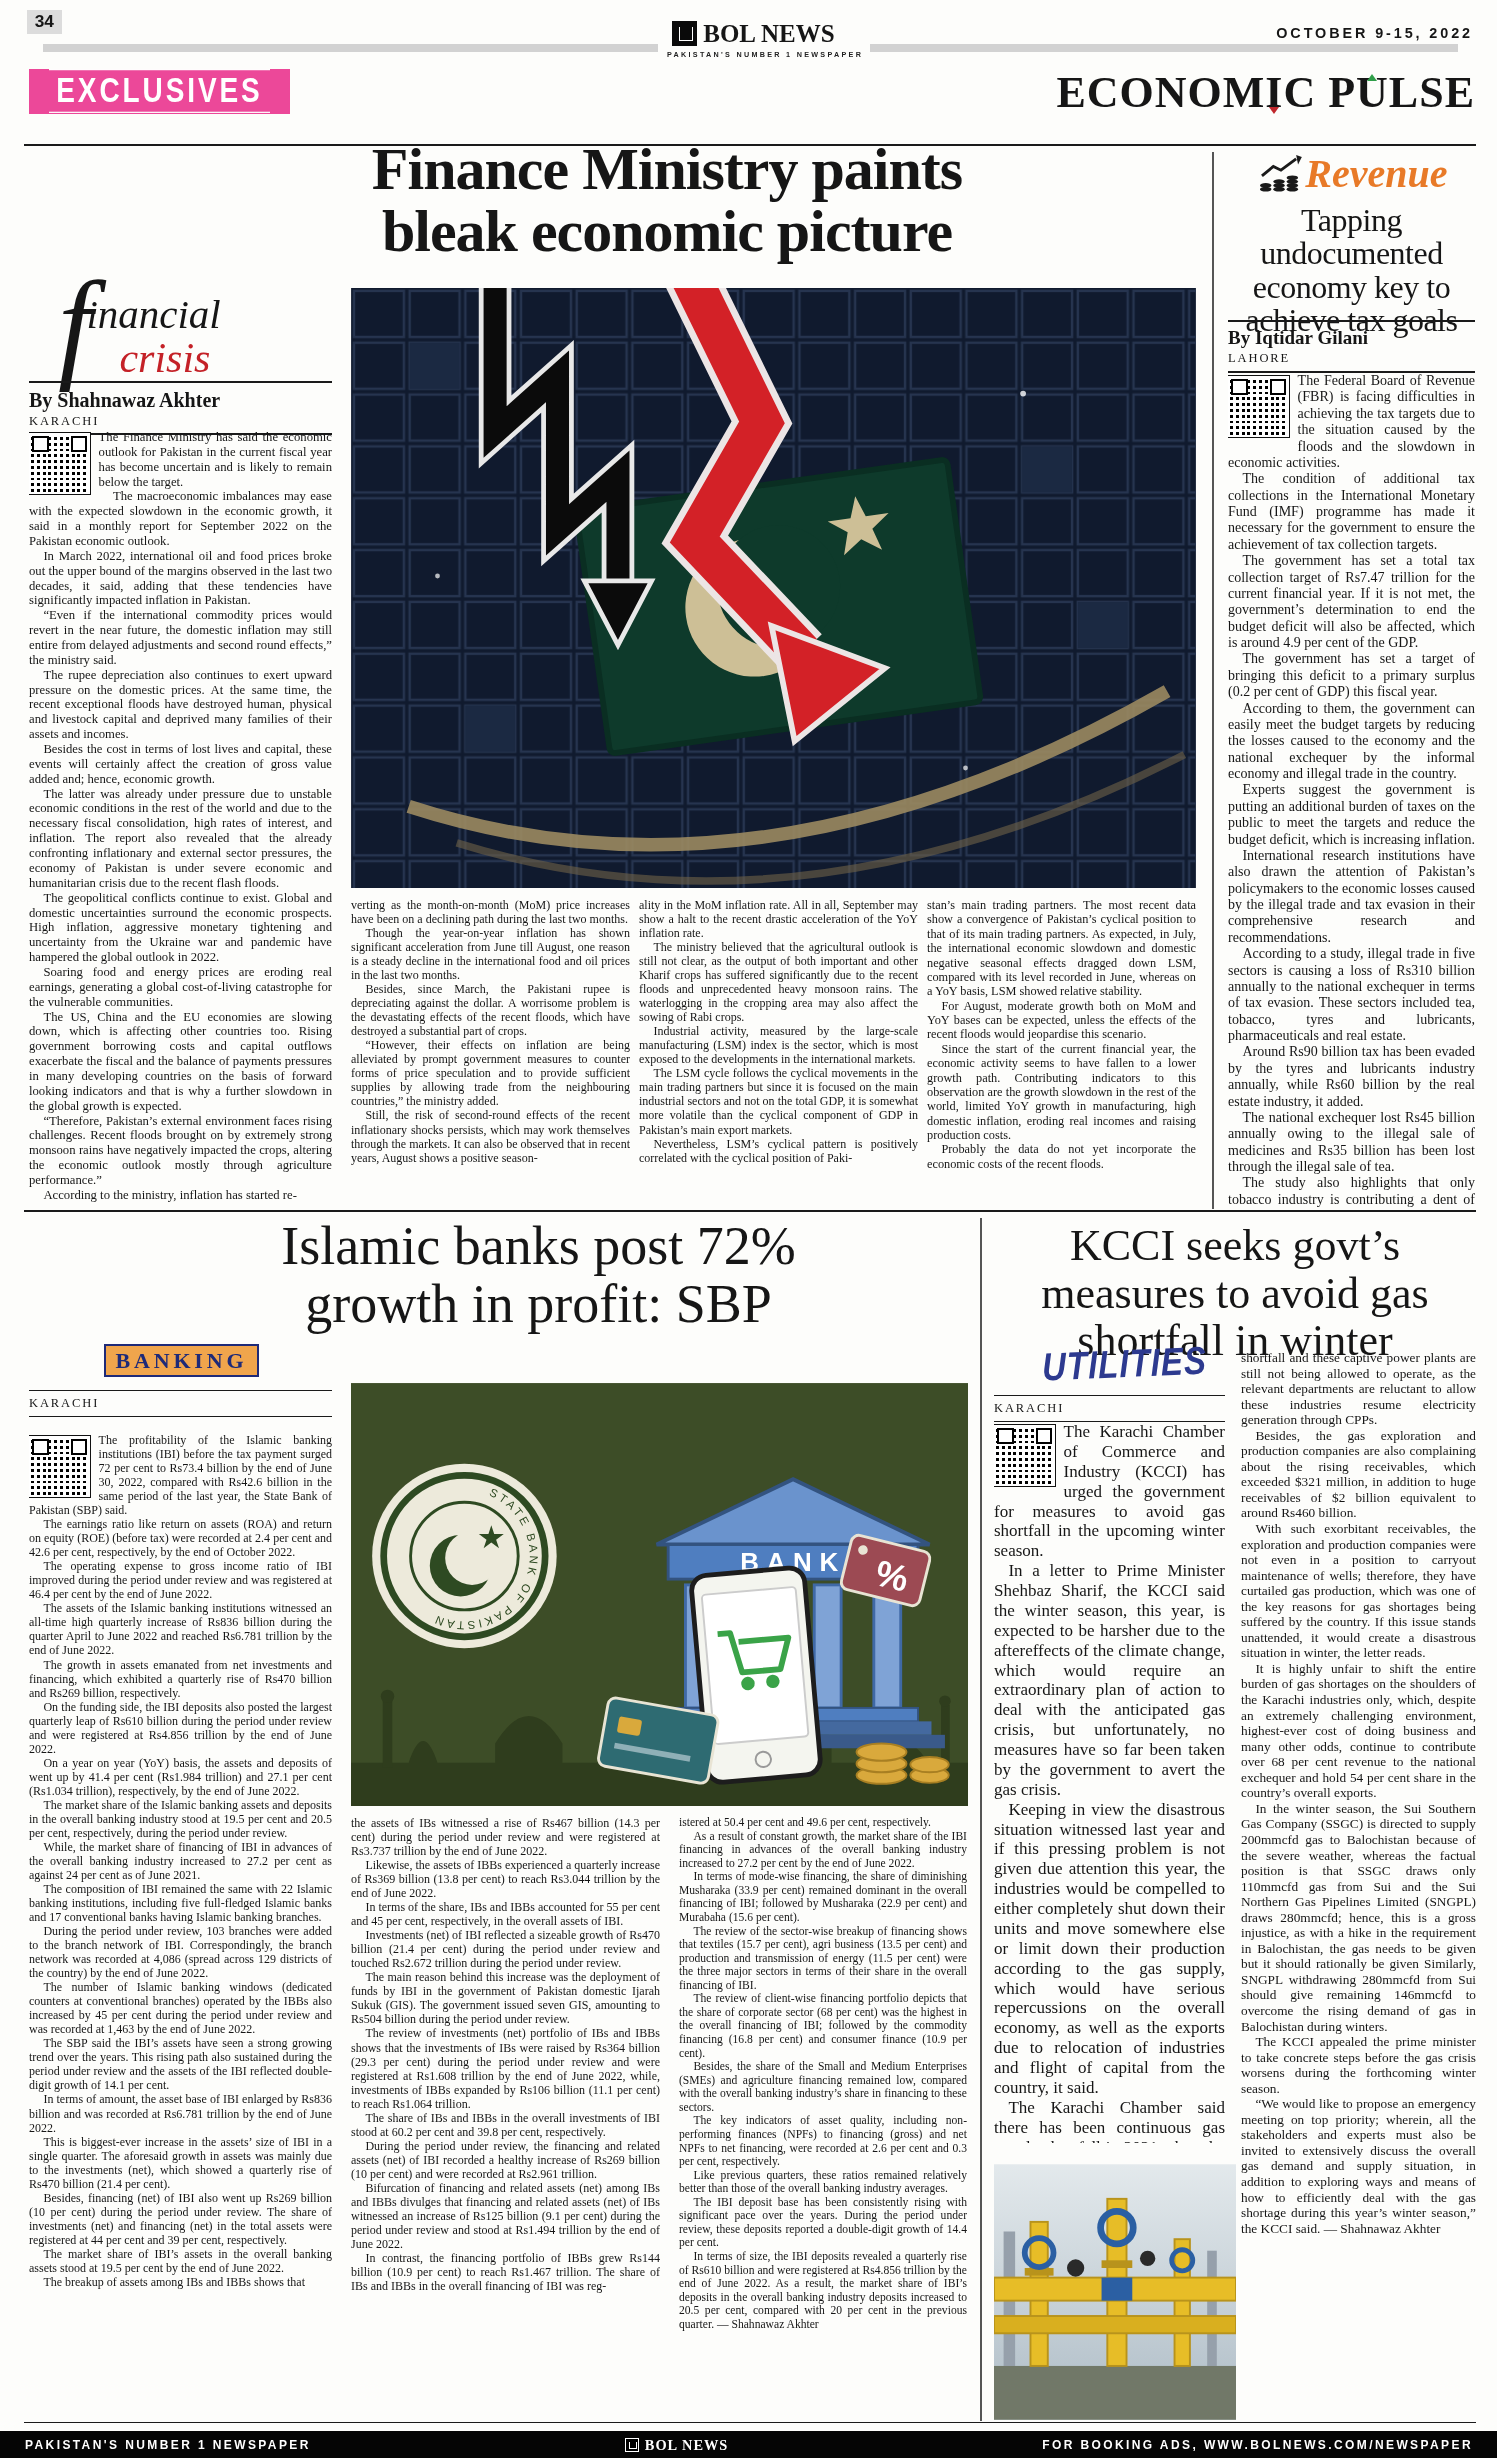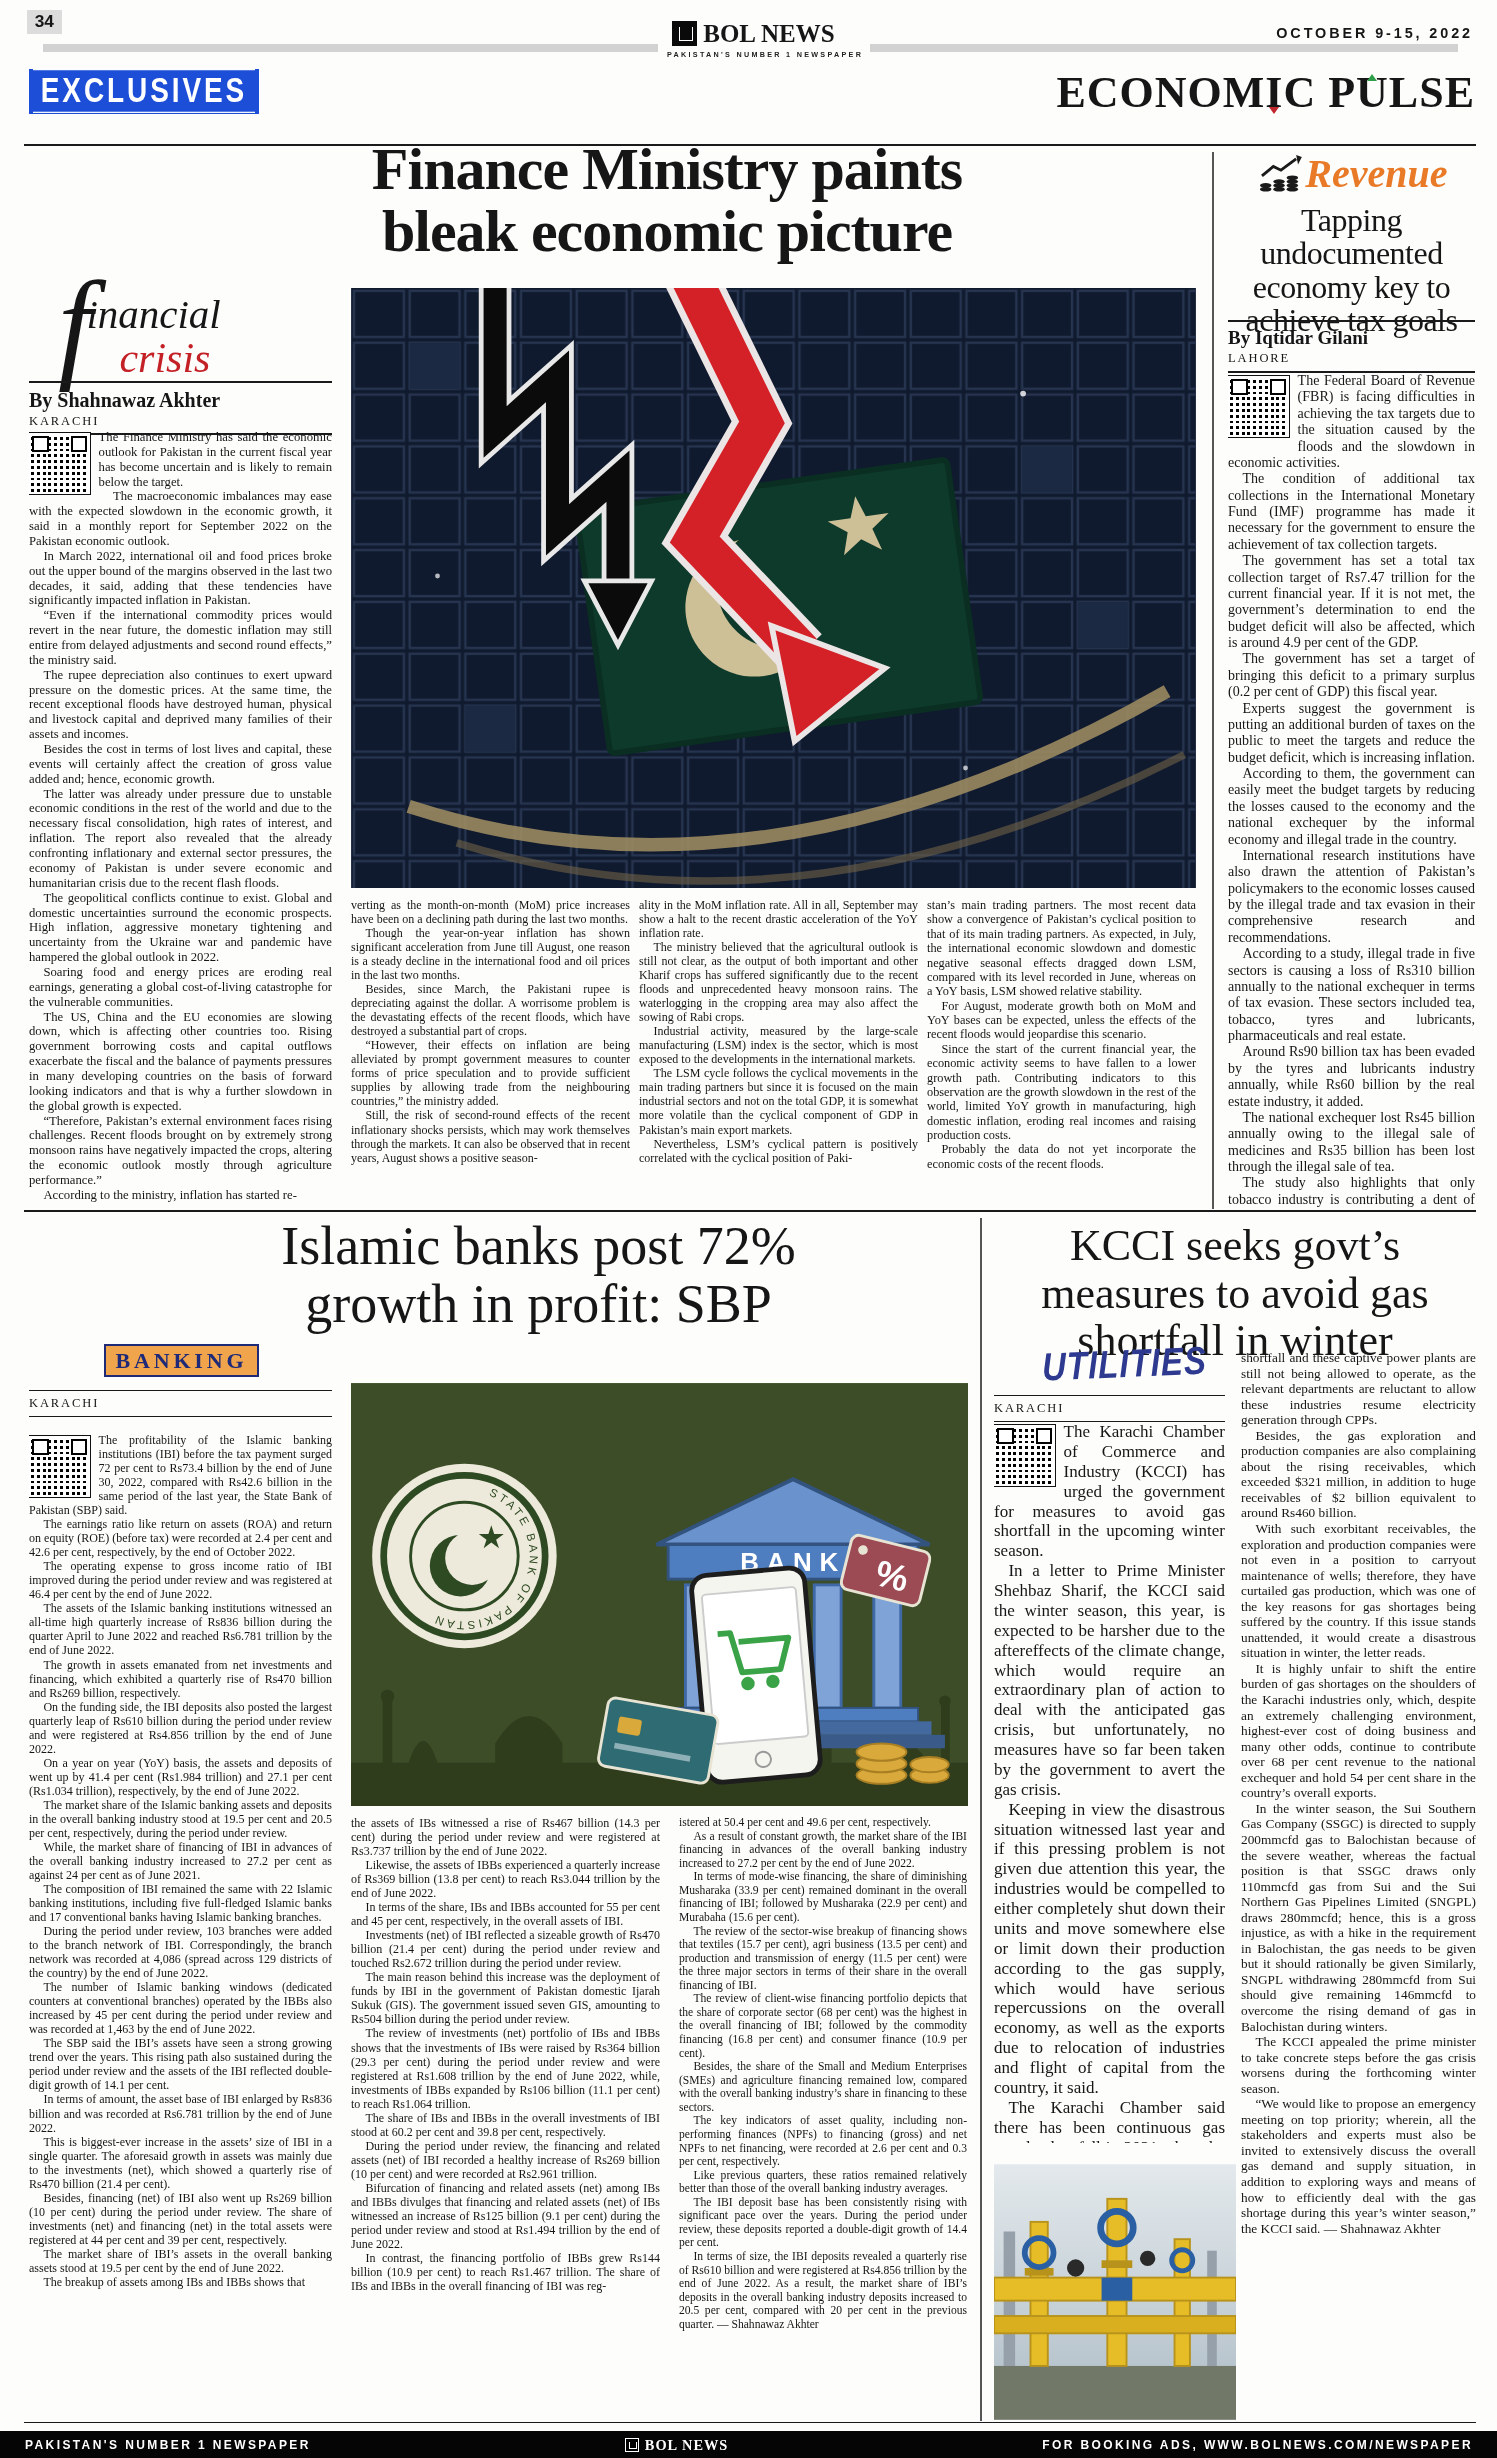--- a/index.html
+++ b/index.html
@@ -14,21 +14,21 @@
   .pageno{position:absolute;left:27px;top:9.6px;font:700 17.3px "Liberation Sans",sans-serif;background:#dcdcdc;padding:1.9px 7.7px}
   .hbar{position:absolute;top:44px;height:7.7px;background:#d2d2d2}
   .masthead{position:absolute;left:667px;top:21px;width:173px;text-align:center}
   .masthead-row{display:flex;align-items:center;justify-content:center;gap:5.8px}
   .bol-box{width:25px;height:25px;background:#0a0a0a;position:relative;flex:0 0 auto}
   .bol-box::after{content:"";position:absolute;left:6.7px;top:5.8px;width:11.5px;height:13.4px;border:1.9px solid #fff;border-top:none}
   .masthead-name{font:700 25px/1 "Liberation Serif",serif;letter-spacing:0px;white-space:nowrap}
   .masthead-tag{margin-top:3.8px;font:700 7.2px "Liberation Sans",sans-serif;letter-spacing:2.3px;color:#222;white-space:nowrap}
   .issue-date{position:absolute;right:25px;top:25px;font:600 14.4px "Liberation Sans",sans-serif;letter-spacing:2.9px}
 
-  .exclusives{position:absolute;left:29px;top:69px;width:230px;height:45px;background:#1d4ed8;
+  .exclusives{position:absolute;left:29px;top:69px;width:261px;height:45px;background:#ec4899;
               display:flex;align-items:center;justify-content:center}
   .exclusives .inner{border-top:1.9px solid #fff;border-bottom:1.9px solid #fff;padding:1px 7.7px;
               font:700 28px/1.15 "Liberation Sans",sans-serif;letter-spacing:2.9px;color:#fff;transform:scaleY(1.22)}
   .section-title{position:absolute;right:23px;top:71px;font:700 44px/1 "Liberation Serif",serif;letter-spacing:1px;white-space:nowrap}
   .sec-i,.sec-u{position:relative;display:inline-block}
   .sec-i::after{content:"";position:absolute;left:50%;bottom:-3.8px;transform:translateX(-50%);
                 border:5.8px solid transparent;border-top:7.7px solid #c0272c}
   .sec-u::after{content:"";position:absolute;left:50%;top:-1.9px;transform:translateX(-50%);
                 border:5.8px solid transparent;border-bottom:7.7px solid #2f9e49}
 
@@ -238,22 +238,22 @@
     <div class="dateline">LAHORE</div>
     <div class="rule"></div>
   </div>
 
   <div class="col rev-col" style="left:1228px;top:373px;width:247px;height:834px">
     <div class="qr"></div>
   <p>The Federal Board of Revenue (FBR) is facing difficulties in achieving the tax targets due to the situation caused by the floods and the slowdown in economic activities.</p>
       <p>The condition of additional tax collections in the International Monetary Fund (IMF) programme has made it necessary for the government to ensure the achievement of tax collection targets.</p>
       <p>The government has set a total tax collection target of Rs7.47 trillion for the current financial year. If it is not met, the government’s determination to end the budget deficit will also be affected, which is around 4.9 per cent of the GDP.</p>
       <p>The government has set a target of bringing this deficit to a primary surplus (0.2 per cent of GDP) this fiscal year.</p>
+      <p>According to them, the government can easily meet the budget targets by reducing the losses caused to the economy and the national exchequer by the informal economy and illegal trade in the country.</p>
       <p>Experts suggest the government is putting an additional burden of taxes on the public to meet the targets and reduce the budget deficit, which is increasing inflation.</p>
-      <p>According to them, the government can easily meet the budget targets by reducing the losses caused to the economy and the national exchequer by the informal economy and illegal trade in the country.</p>
       <p>International research institutions have also drawn the attention of Pakistan’s policymakers to the economic losses caused by the illegal trade and tax evasion in their comprehensive research and recommendations.</p>
       <p>According to a study, illegal trade in five sectors is causing a loss of Rs310 billion annually to the national exchequer in terms of tax evasion. These sectors included tea, tobacco, tyres and lubricants, pharmaceuticals and real estate.</p>
       <p>Around Rs90 billion tax has been evaded by the tyres and lubricants industry annually, while Rs60 billion by the real estate industry, it added.</p>
       <p>The national exchequer lost Rs45 billion annually owing to the illegal sale of medicines and Rs35 billion has been lost through the illegal sale of tea.</p>
       <p>The study also highlights that only tobacco industry is contributing a dent of Rs80 billion annually to the national exchequer through illegal trade and tax evasion.</p>
     </div>
 
   <div class="hline" style="left:24px;top:1210px;width:1452px;height:1.9px"></div>
 
   <h2 class="bank-headline">

